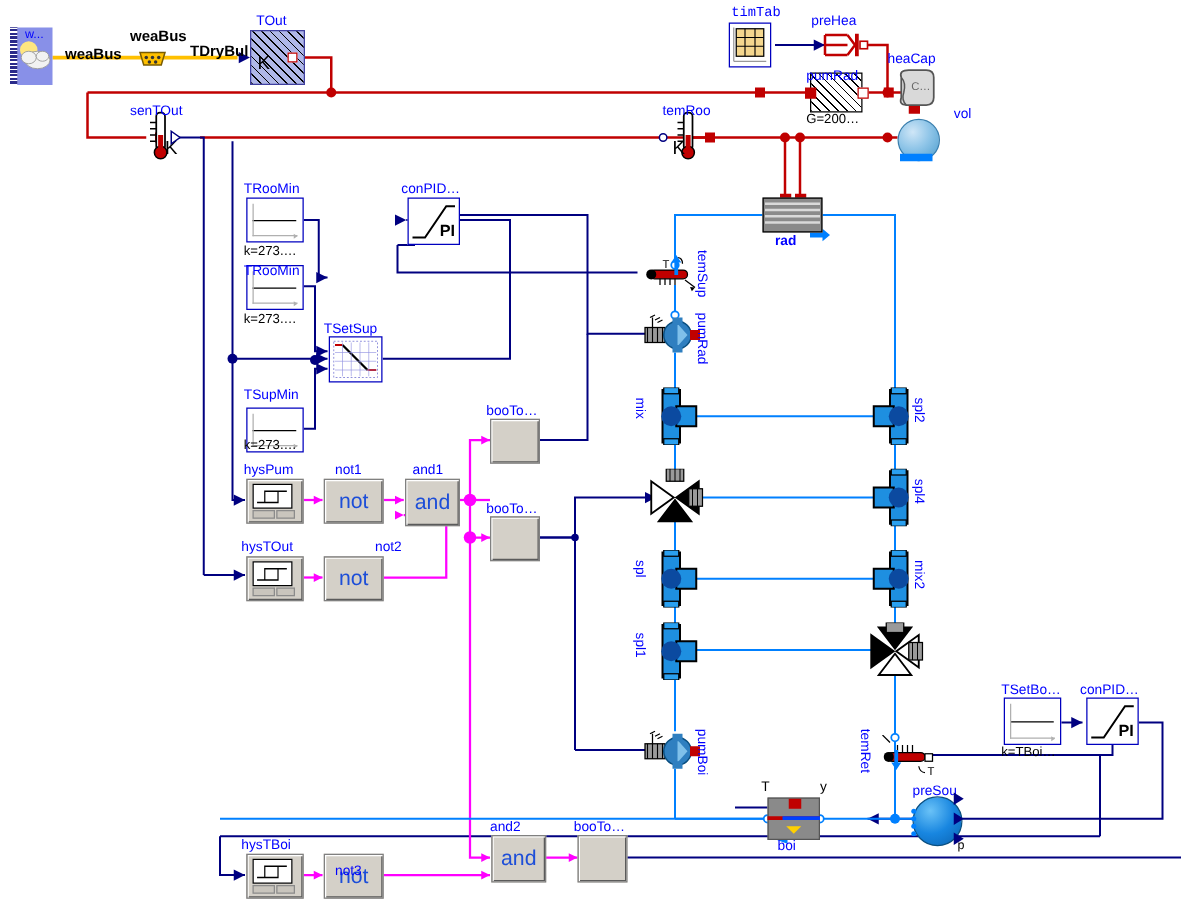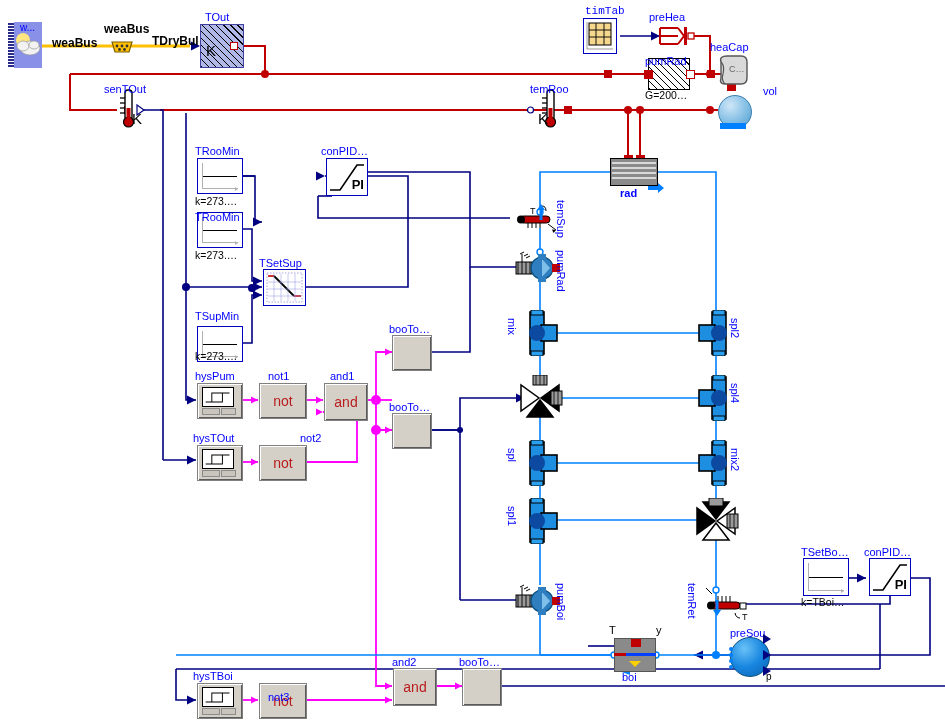--- a/index.html
+++ b/index.html
@@ -49,21 +49,21 @@
   .blk {
     position: absolute;
     background: #d4d0c8;
     border: 1px solid #808080;
     box-shadow: inset 1px 1px 0 #ffffff, inset -1px -1px 0 #5a5a5a;
   }
   .blk .txt {
     position: absolute; left: 0; right: 0; top: 50%;
     transform: translateY(-50%);
     text-align: center;
-    font-size: 14px; color: #b91c1c;
+    font-size: 17px; color: #1d4ed8;
     font-family: "Liberation Sans", sans-serif;
   }
 
   
   .cblk {
     position: absolute;
     background: #ffffff;
     border: 1px solid #0000bf;
   }
   .cblk .axh { position:absolute; left:4px; right:5px; top:50%; height:1px; background:#000; }

